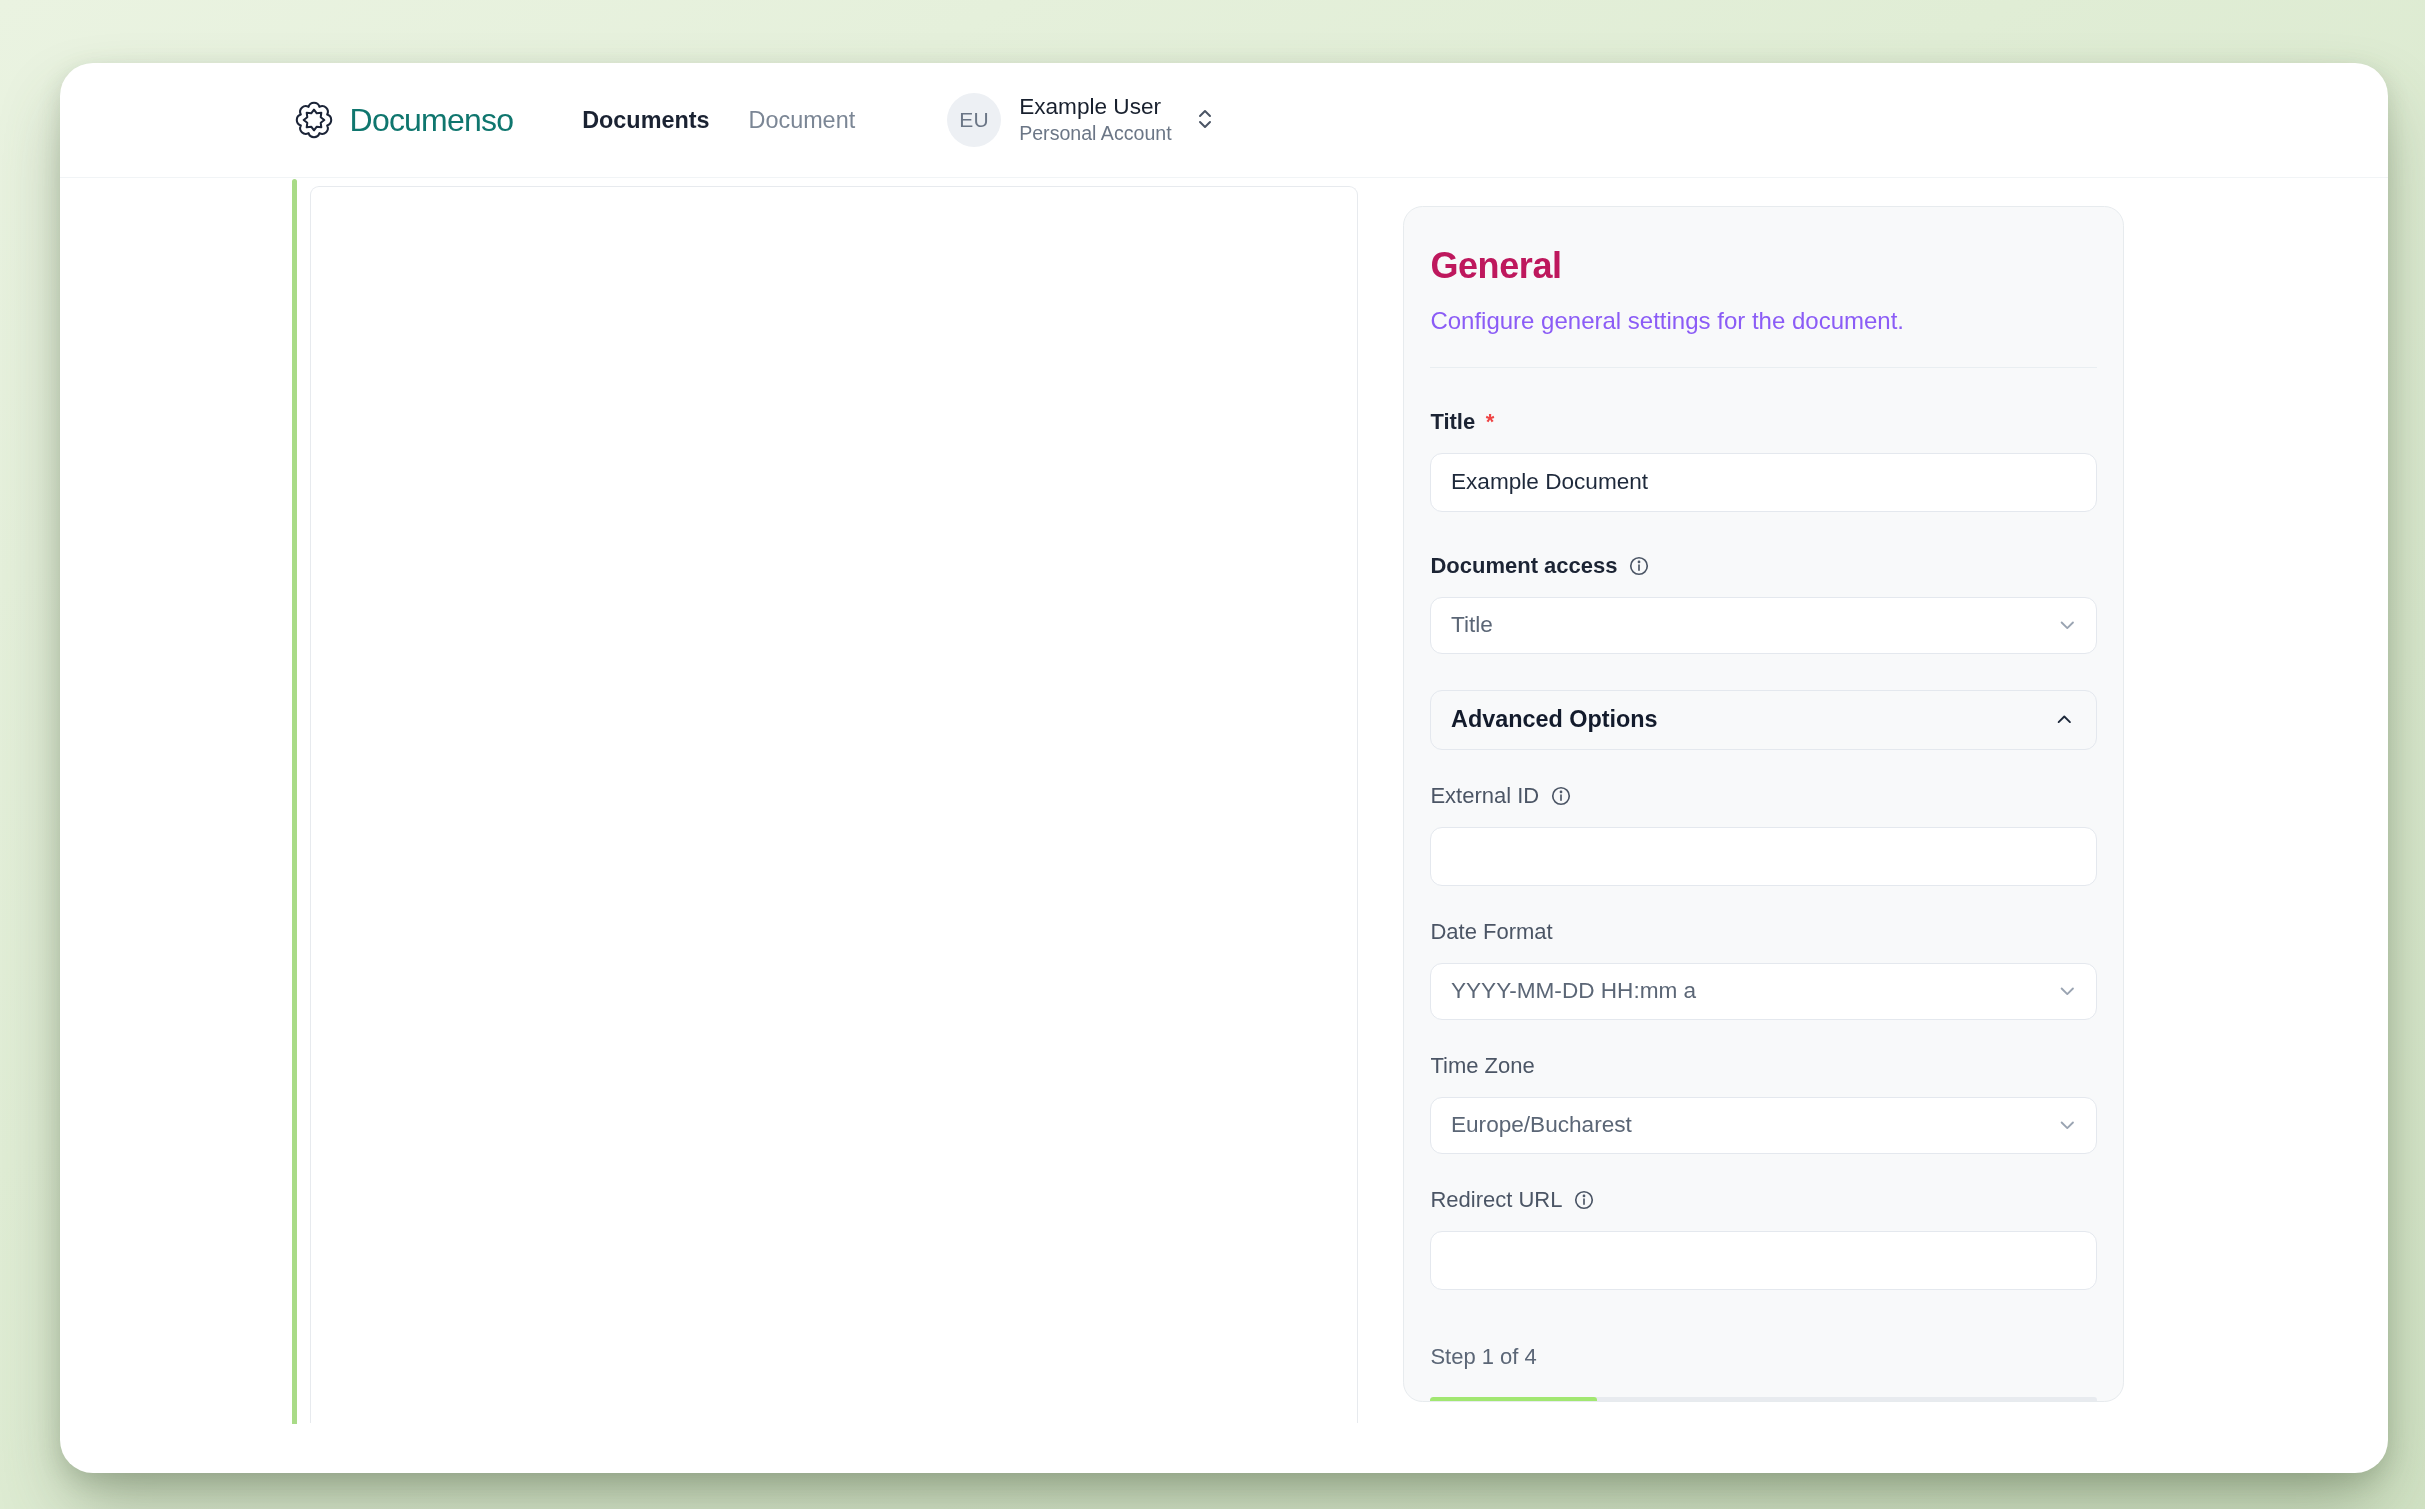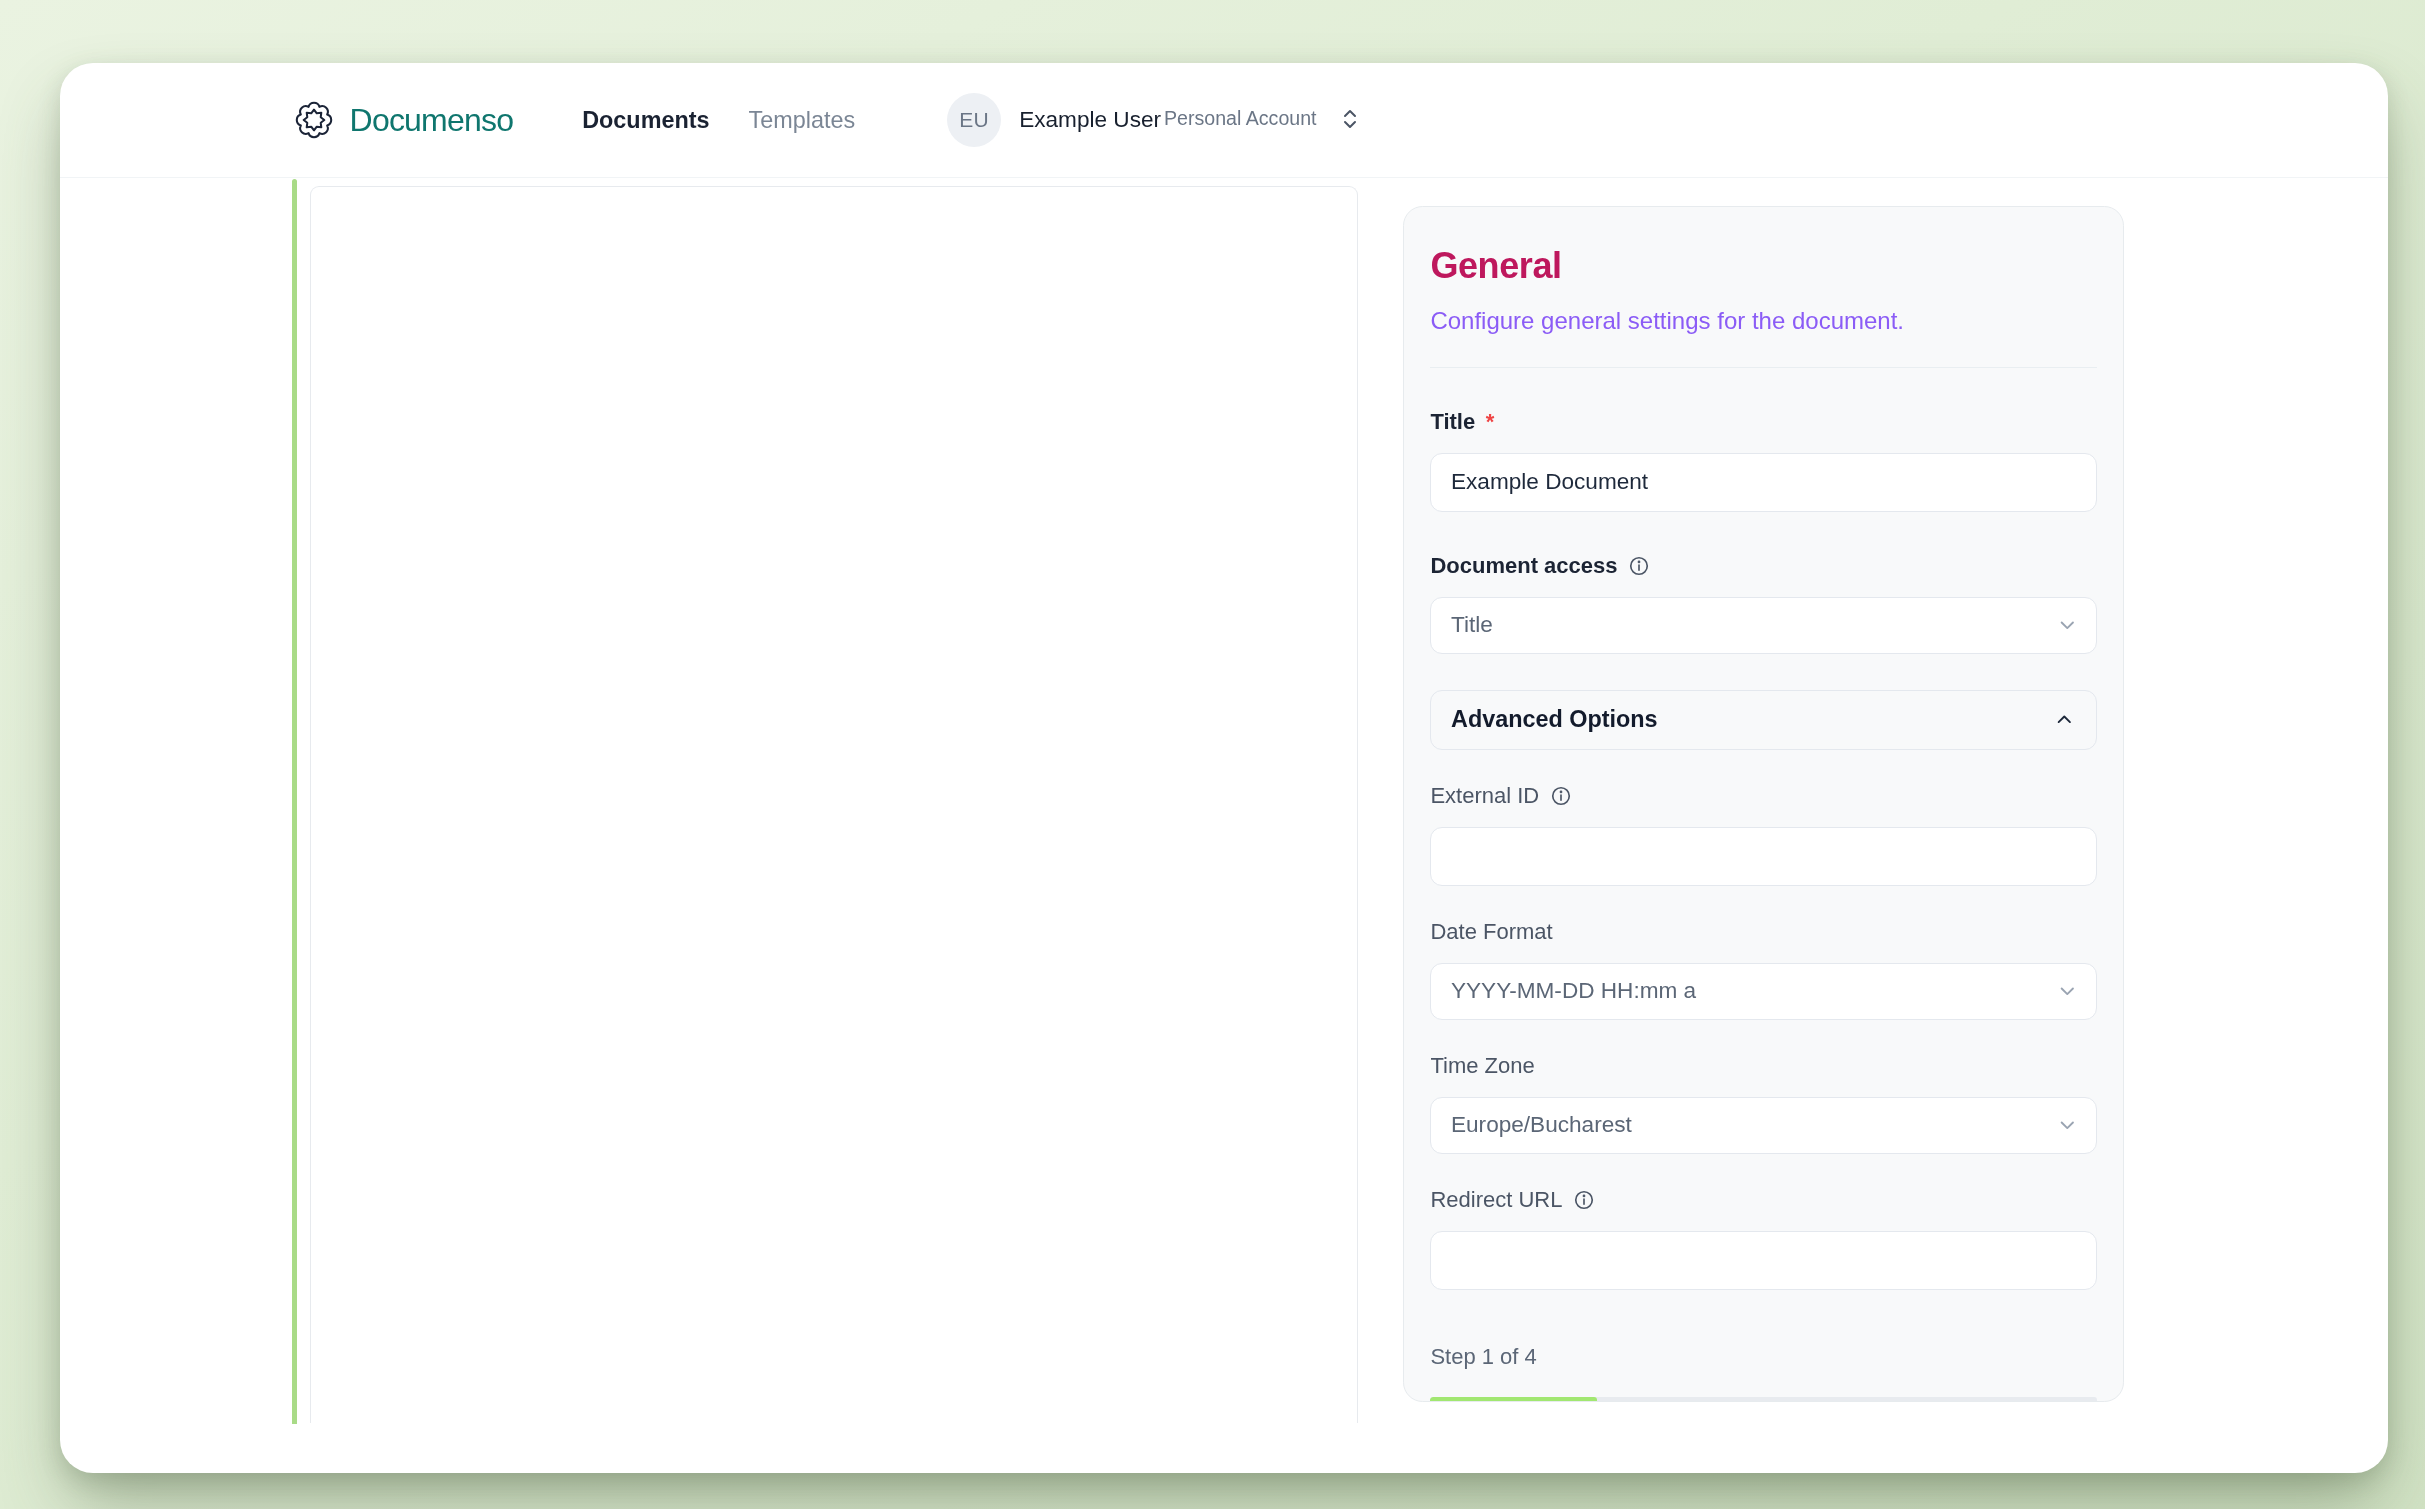--- a/index.html
+++ b/index.html
@@ -41,21 +41,21 @@
   .kbd {
     background:#eef2f6; border-radius:7.5px; padding:6px 12px;
     font-size:19px; color:#4b5565; letter-spacing:0.8px; white-space:nowrap;
   }
   .user { display:flex; align-items:center; margin-left:92px; gap:18px; }
   .avatar {
     width:54px; height:54px; border-radius:50%; background:#edf0f4;
     display:flex; align-items:center; justify-content:center;
     font-size:21px; color:#6b7686; letter-spacing:0.4px;
   }
-  .user-names { display:flex; flex-direction:row; gap:3px; }
+  .user-names { display:flex; flex-direction:column; gap:3px; }
   .user-name { font-size:22.6px; color:#18202e; font-weight:500; line-height:1.1; }
   .user-account { font-size:19.6px; color:#6b7686; line-height:1.1; }
   .user-caret { color:#4b5565; margin-left:3px; }
   .user-caret svg { width:24px; height:24px; }
   
   .content { display:flex; padding:0 264px 0 232px; height:1295px; }
   .viewer { flex:1; position:relative; }
   .accent-rule {
     position:absolute; left:0; top:0.8px; width:4.5px; height:1245px;
     background:#a9db87; border-radius:4.5px 4.5px 0 0;
@@ -120,21 +120,21 @@
   <div class="header">
     <div class="brand">
       <svg viewBox="0 0 48 48" fill="none" stroke="#1b2437" stroke-width="2.6" stroke-linejoin="round">
         <path d="M 40.63 30.89 A 7.2 7.2 0 0 1 30.89 40.63 A 7.2 7.2 0 0 1 17.11 40.63 A 7.2 7.2 0 0 1 7.37 30.89 A 7.2 7.2 0 0 1 7.37 17.11 A 7.2 7.2 0 0 1 17.11 7.37 A 7.2 7.2 0 0 1 30.89 7.37 A 7.2 7.2 0 0 1 40.63 17.11 A 7.2 7.2 0 0 1 40.63 30.89 Z"></path>
         <path d="M 37 24 L 32.5 27.52 L 33.19 33.19 L 27.52 32.5 L 24 37 L 20.48 32.5 L 14.81 33.19 L 15.5 27.52 L 11 24 L 15.5 20.48 L 14.81 14.81 L 20.48 15.5 L 24 11 L 27.52 15.5 L 33.19 14.81 L 32.5 20.48 Z"></path>
       </svg>
       <span class="brand-name">Documenso</span>
     </div>
     <nav class="nav">
       <span class="nav-link">Documents</span>
-      <span class="nav-link inactive">Templates</span>
+      <span class="nav-link inactive">Document</span>
     </nav>
     <div class="user">
       <div class="avatar">EU</div>
       <div class="user-names">
         <span class="user-name">Example User</span>
         <span class="user-account">Personal Account</span>
       </div>
       <span class="user-caret">
         <svg viewBox="0 0 24 24" fill="none" stroke="currentColor" stroke-width="2" stroke-linecap="round" stroke-linejoin="round">
           <path d="m7 15 5 5 5-5"></path>

